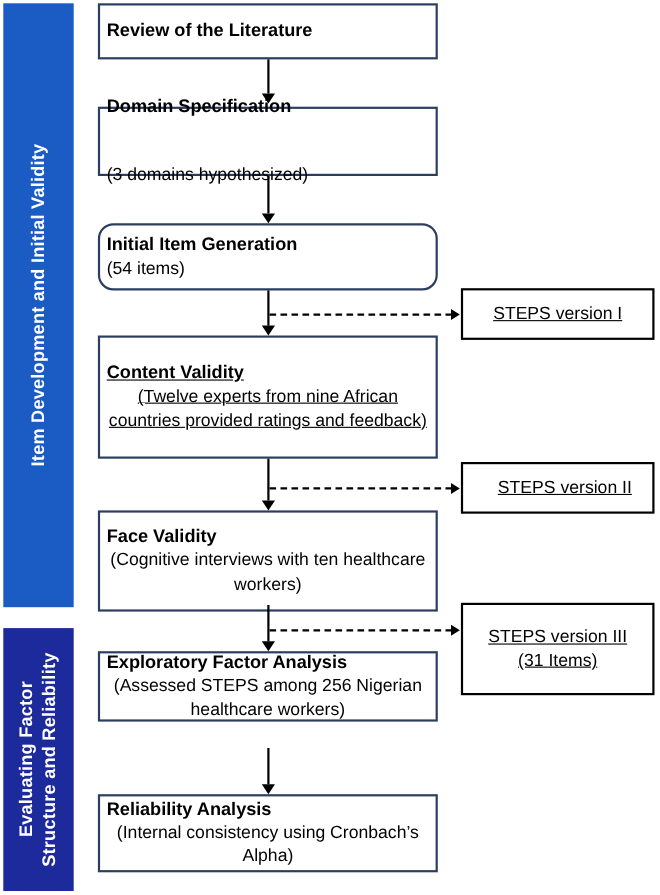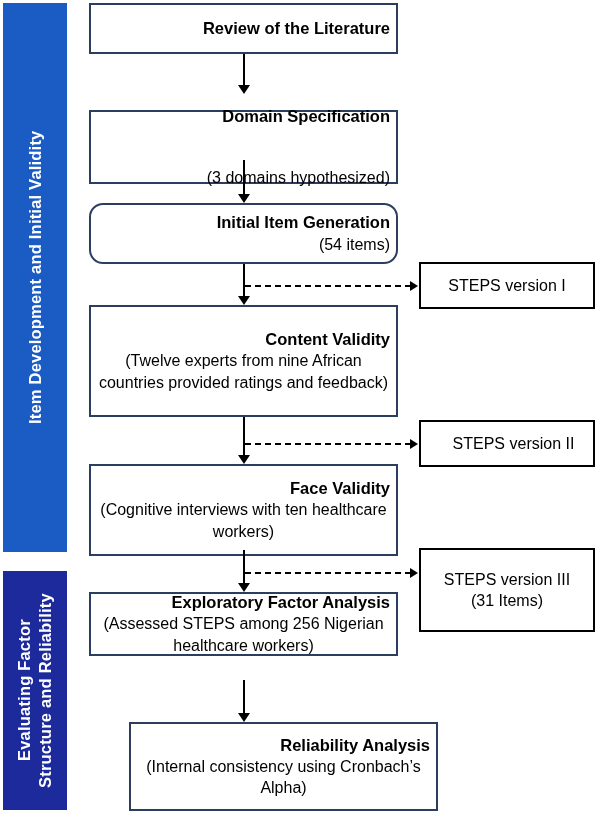--- a/index.html
+++ b/index.html
@@ -52,61 +52,62 @@
   
   .flow-box {
     position: absolute;
     left: 89px;
     width: 309px;
     box-sizing: border-box;
     border: 2px solid #2c3e60;
     background: #ffffff;
     display: flex;
     flex-direction: column;
-    align-items: flex-end;
+    align-items: flex-start;
     justify-content: center;
     text-align: center;
     color: #000000;
     padding: 2px 6px;
   }
   .flow-box .box-title {
     font-size: 16.5px;
     font-weight: bold;
     line-height: 1.28;
   }
   .flow-box .box-sub {
     font-size: 16px;
     font-weight: normal;
     line-height: 1.32;
   }
 
   #box-review       { top: 3px;   height: 51px; }
-  #box-domain       { top: 110px;  height: 74px; gap: 40px; }
+  #box-domain       { top: 97px;  height: 63px; gap: 40px; }
   #box-initial      { top: 203px; height: 61px; border-radius: 14px; }
-  #box-content      { top: 305px; height: 112px; }
+  #box-content      { top: 305px; height: 112px; text-decoration: underline; }
   #box-face         { top: 464px; height: 92px; }
   #box-efa          { top: 592px; height: 64px; }
-  #box-reliability  { top: 722px; height: 89px; margin-left: 40px; }
+  #box-reliability  { top: 722px; height: 71px; }
 
   
   .side-box {
     position: absolute;
     left: 419px;
     width: 176px;
     box-sizing: border-box;
     border: 2px solid #000000;
     background: #ffffff;
     display: flex;
     flex-direction: column;
     align-items: center;
     justify-content: center;
     text-align: center;
     color: #000000;
     font-size: 16px;
     line-height: 1.32;
+    text-decoration: underline;
   }
   #side-steps-1 { top: 262px; height: 47px; }
   #side-steps-2 { top: 420px; height: 47px; padding-left: 13px; }
   #side-steps-3 { top: 548px; height: 84px; }
 
   
   .v-line {
     position: absolute;
     left: 243px;
     width: 2px;

